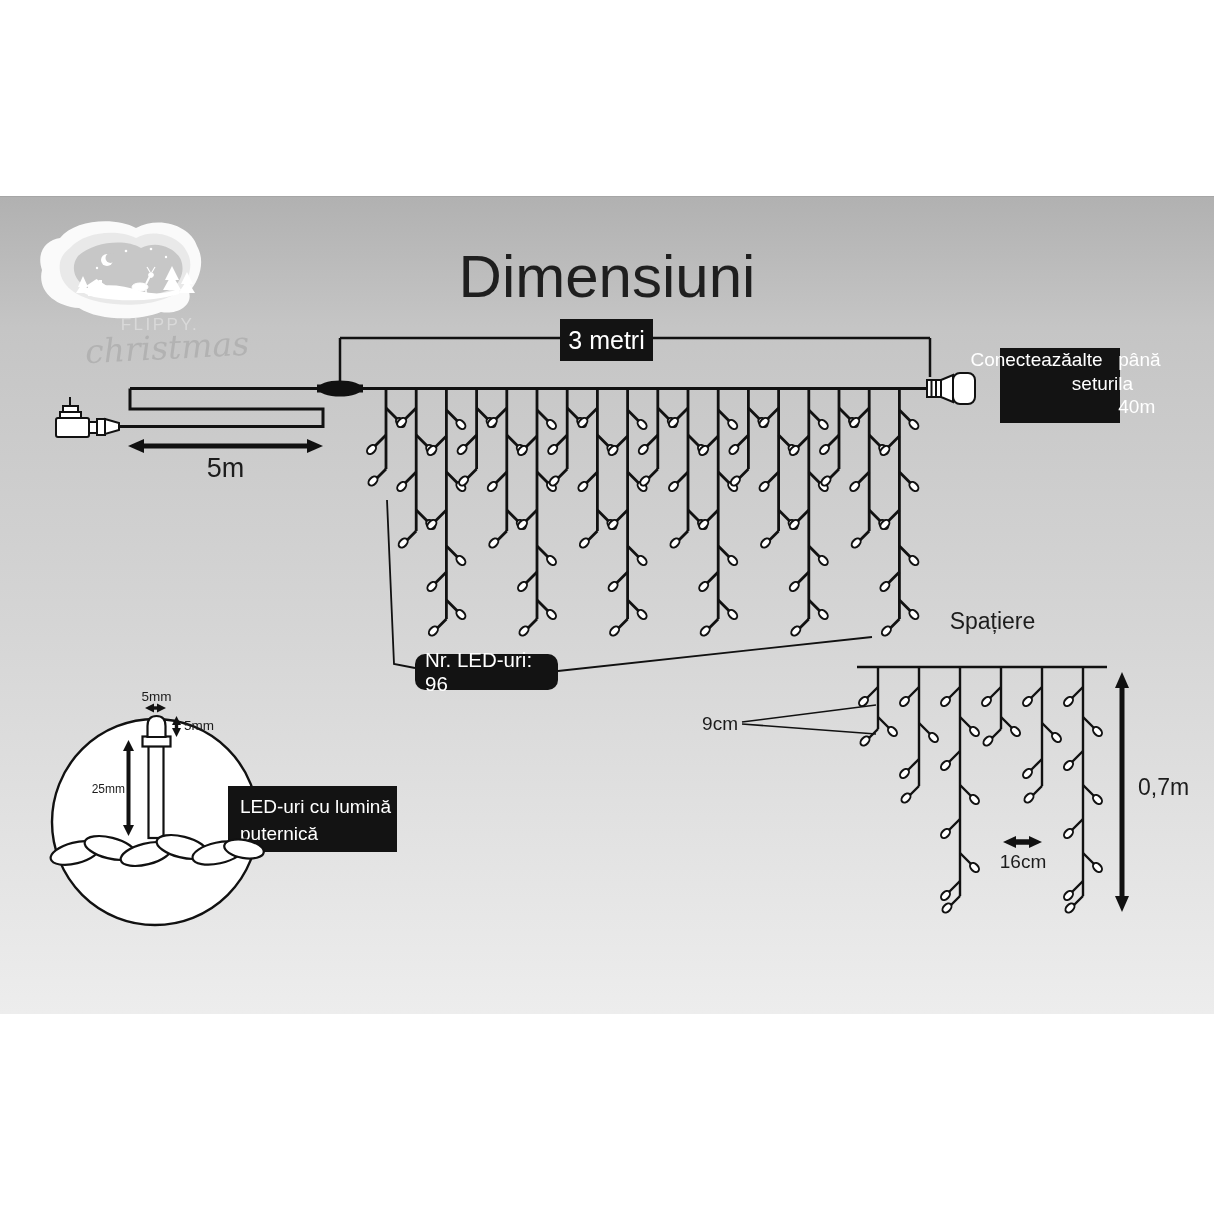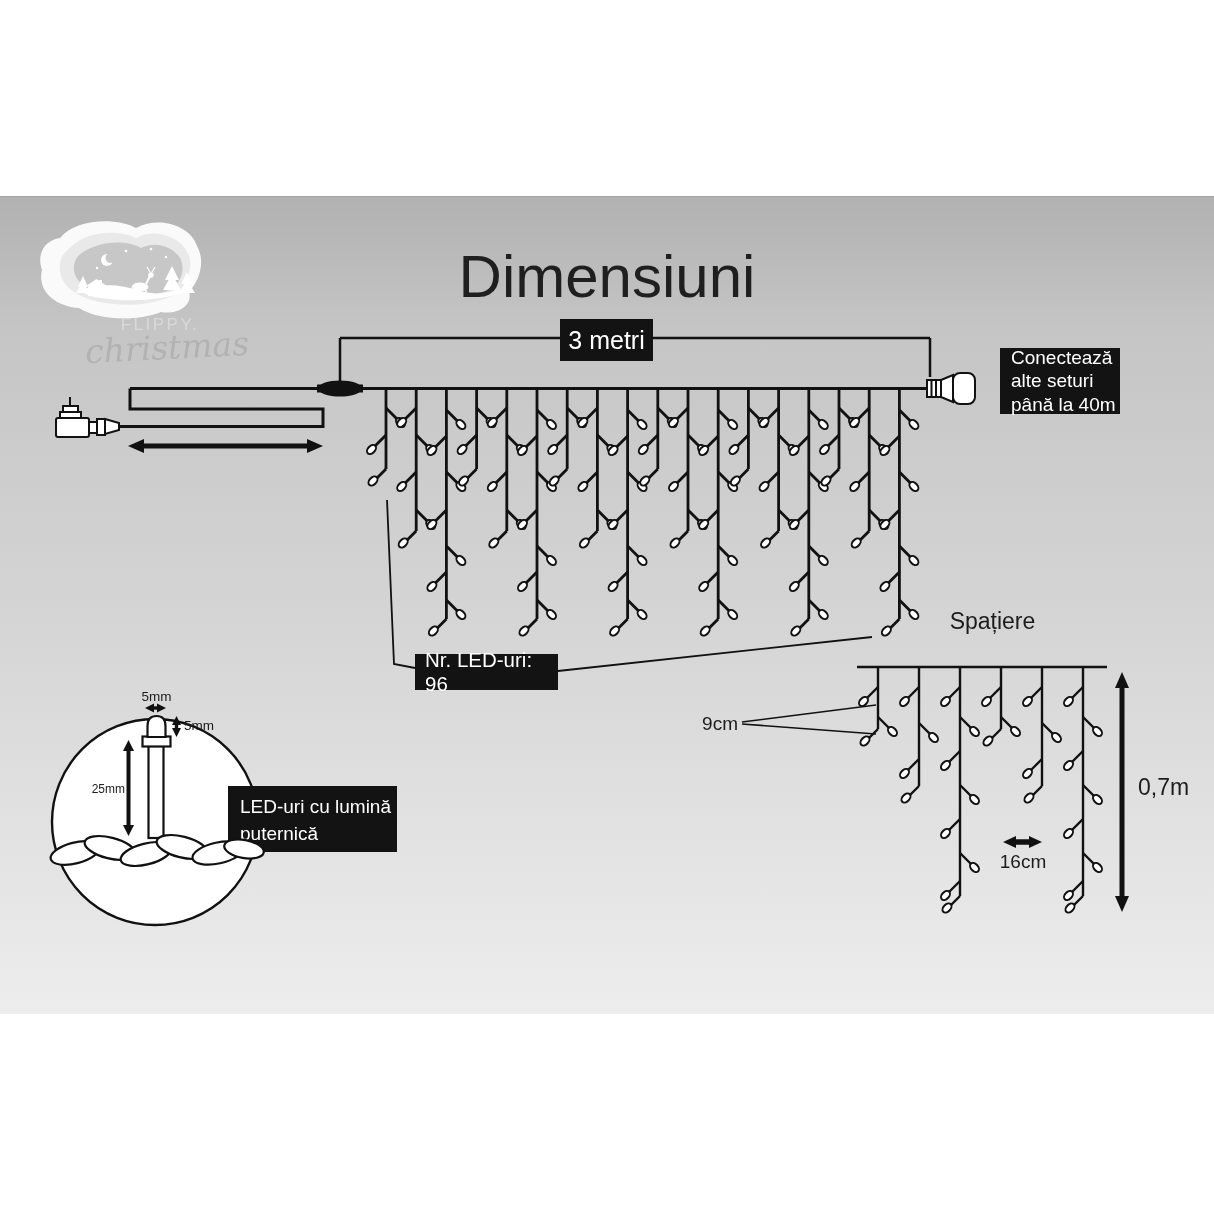--- a/index.html
+++ b/index.html
@@ -6,24 +6,24 @@
   #stage{position:relative;width:1214px;height:1214px;background:#ffffff;overflow:hidden;
          font-family:"Liberation Sans",sans-serif;color:#1c1c1c;}
   #panel{position:absolute;left:0;top:196px;width:1214px;height:817px;
          background:linear-gradient(180deg,#b1b1b1 0%,#c5c5c5 16%,#d5d5d5 52%,#ededed 100%);
          border-top:1px solid #a6a6a6;}
   #diagram{position:absolute;left:0;top:0;width:1214px;height:1214px;}
   .lbl{position:absolute;white-space:nowrap;}
   .blackbox{position:absolute;background:#131313;color:#fff;display:flex;align-items:center;}
   #page-title{left:0;right:0;top:242px;text-align:center;font-size:60px;color:#1f1f1f;}
   #span-box{left:560px;top:319px;width:93px;height:42px;justify-content:center;font-size:25px;}
-  #connect-box{left:1000px;top:348px;width:120px;height:66px;font-size:19px;line-height:23.5px;
-               align-items:flex-start;padding:0;flex-direction:column;justify-content:center;padding-left:11px;box-sizing:border-box;}
+  #connect-box{left:1000px;top:348px;width:120px;height:75px;font-size:19px;line-height:23.5px;
+               align-items:flex-start;padding:0;flex-direction:row;justify-content:center;padding-left:11px;box-sizing:border-box;}
   #lead-label{left:128px;top:453px;width:195px;text-align:center;font-size:27px;}
-  #ledcount-box{left:415px;top:654px;width:143px;height:36px;padding-left:10px;box-sizing:border-box;font-size:20.5px;}
+  #ledcount-box{left:415px;top:654px;width:143px;height:36px;padding-left:10px;box-sizing:border-box;font-size:20.5px;border-radius:10px;}
   #spacing-title{left:900px;top:608px;width:185px;text-align:center;font-size:23px;}
   #gap9{left:688px;top:713px;width:50px;text-align:right;font-size:19px;}
   #len07{left:1138px;top:774px;font-size:23px;}
   #gap16{left:985px;top:851px;width:76px;text-align:center;font-size:19px;}
   #ledsize-title{left:57px;top:655px;font-size:28px;}
   #led-w{left:129px;top:689px;width:55px;text-align:center;font-size:13.5px;}
   #led-h{left:184px;top:718px;font-size:13.5px;}
   #led-l{left:86px;top:782px;width:39px;text-align:right;font-size:12px;}
   #footnote{left:0;right:0;top:966px;text-align:center;font-size:24px;color:#1c1c1c;}
   #brand{left:118px;top:315px;width:84px;text-align:center;font-size:17px;letter-spacing:2.5px;color:#d9d9d9;}
@@ -509,20 +509,21 @@
   <div class="blackbox" id="span-box">
     <span>3 metri</span>
   </div>
 
   <div class="blackbox" id="connect-box">
     <span>Conectează</span>
     <span>alte seturi</span>
     <span>până la 40m</span>
   </div>
 
+  <div class="lbl" id="lead-label">5m</div>
 
   <div class="blackbox" id="ledcount-box">
     <span>Nr. LED-uri: 96</span>
   </div>
 
   <div class="lbl" id="spacing-title">Spațiere</div>
   <div class="lbl" id="gap9">9cm</div>
   <div class="lbl" id="len07">0,7m</div>
   <div class="lbl" id="gap16">16cm</div>
 

